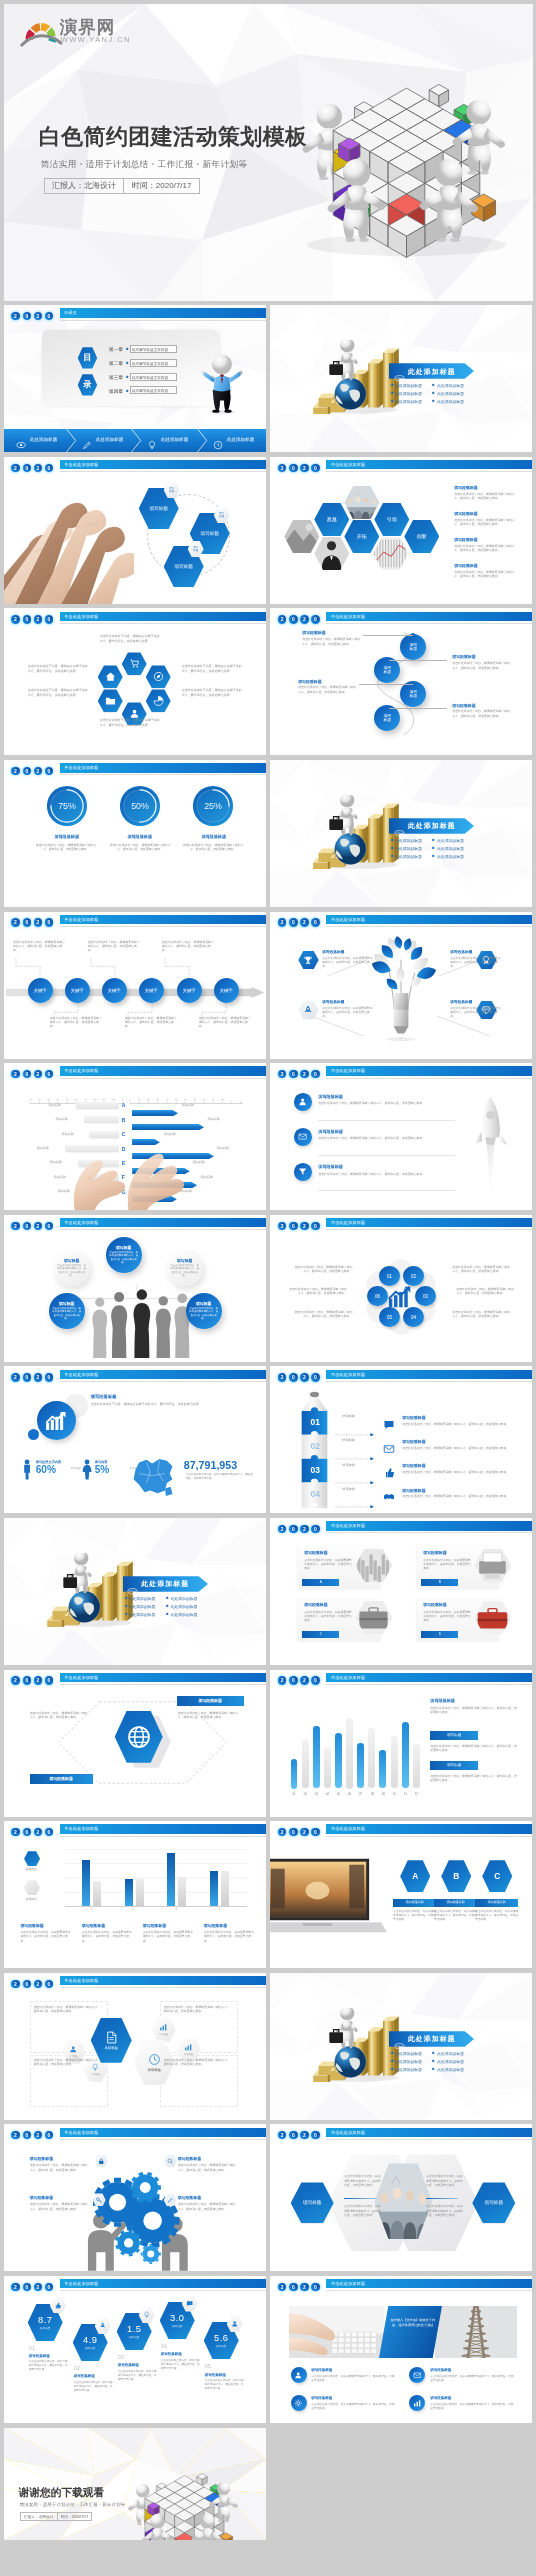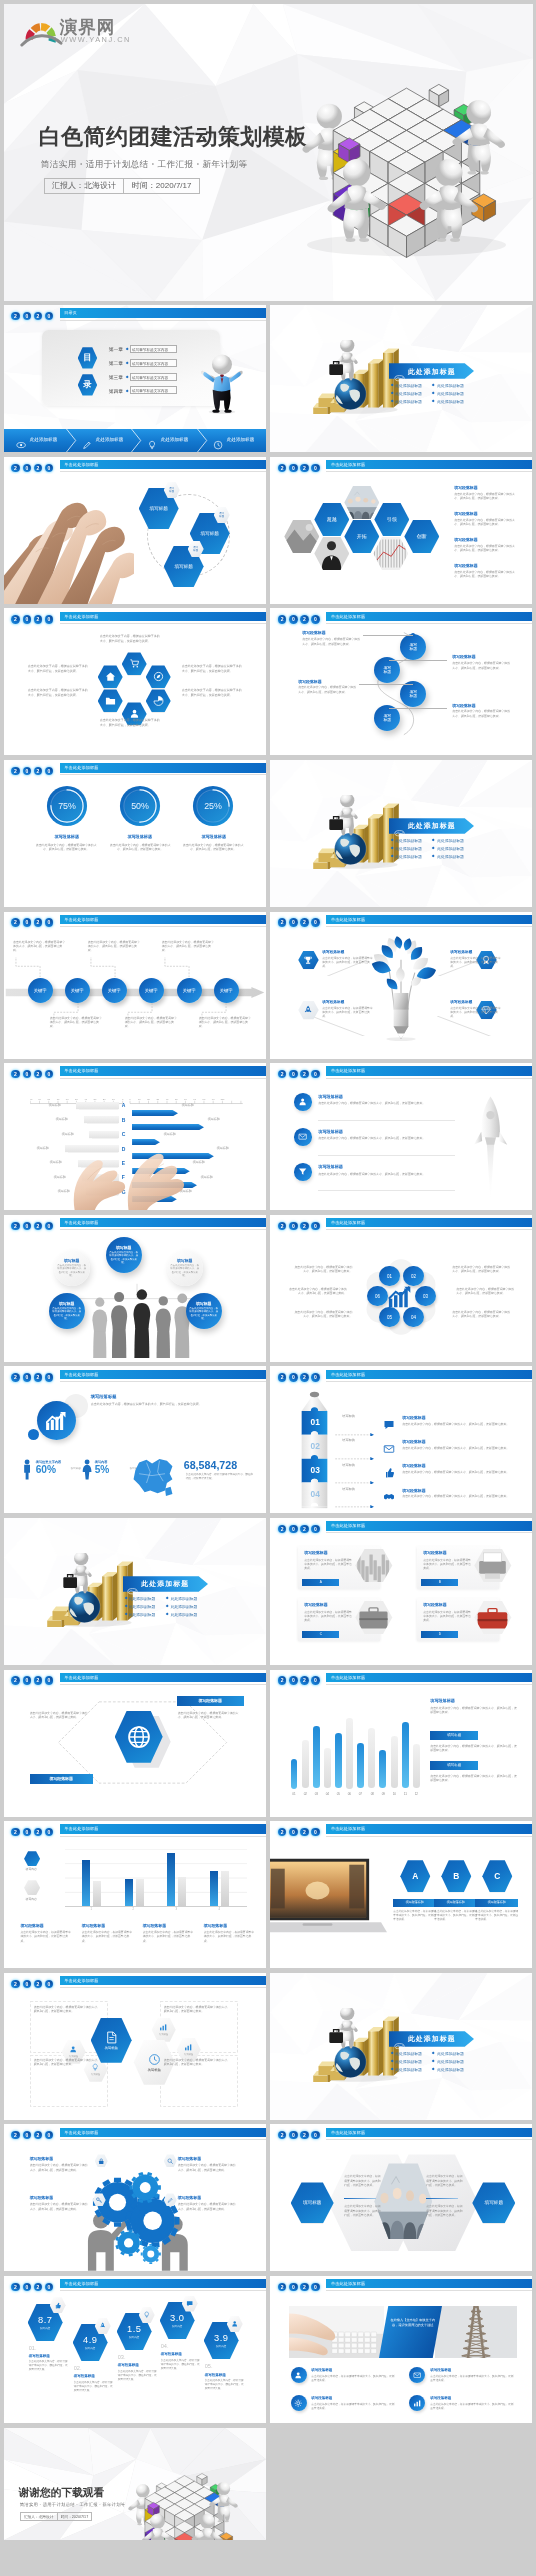--- a/index.html
+++ b/index.html
@@ -1522,21 +1522,21 @@
         <div style="position:absolute;left:91px;top:94px;font-size:3.2px;color:#1d6fc0;font-weight:bold;">填写内容</div>
         <div style="position:absolute;left:91px;top:99px;font-size:10.2px;color:#2f8bd4;font-weight:bold;line-height:1;">5%</div>
         <div style="position:absolute;left:126px;top:100px;font-size:2.6px;color:#9a9a9a;">填写标题</div>
         <div style="position:absolute;left:124px;top:89px;width:50px;height:43px;"><svg viewBox="0 0 54 46" width="50" height="43">
             <path d="M8,16 L12,8 L20,5 L26,9 L34,4 L42,6 L48,12 L45,20 L48,26 L42,30 L40,38 L32,41 L24,38 L18,40 L12,32 L6,26 Z" fill="#2f8fdd"></path>
             <path d="M40,36 L46,34 L48,42 L41,44 Z" fill="#2f8fdd"></path>
             <g stroke="#ffffff" stroke-width="0.5" fill="none" opacity=".8">
               <path d="M20,8 L24,18 L20,30 M34,6 L32,18 L38,28 M12,20 L26,22 L40,20"></path>
             </g>
           </svg></div>
-        <div style="position:absolute;left:180px;top:93px;font-size:10.7px;color:#1d6fc0;font-weight:bold;">68,584,728</div>
+        <div style="position:absolute;left:180px;top:93px;font-size:10.7px;color:#1d6fc0;font-weight:bold;">87,791,953</div>
         <div class="tx" style="left:182px;top:107px;width:69px;font-size:2.6px;">点击此处添加文字内容，根据需要调整字体的大小、颜色和行距，使版面整洁美观。</div>
       </div>
       <div class="slide">
         <div class="hdr">
           <div class="yd" style="left:7.6px">2</div>
           <div class="yd" style="left:19px">0</div>
           <div class="yd" style="left:30px">2</div>
           <div class="yd" style="left:41px">0</div>
           <div class="hbar">
             <span>单击此处添加标题</span>
@@ -2416,21 +2416,21 @@
         </div>
         <div class="hex" style="left:178px;top:19.5px;width:16px;height:16px;background:linear-gradient(150deg,#ffffff,#e6e6e8);display:flex;align-items:center;justify-content:center;">
           <svg width="7.4" height="7.4" viewBox="0 0 24 24">
             <path d="M3,4 h18 v12 h-11 l-5,4 v-4 h-2 Z" fill="#1d7fd0"></path>
           </svg>
         </div>
         <div style="position:absolute;left:157px;top:67px;font-size:5.6px;color:#c4c4c4;">04.</div>
         <div style="position:absolute;left:157px;top:76px;font-size:3.5px;color:#1569c0;font-weight:bold;">填写段落标题</div>
         <div class="tx" style="left:157px;top:83px;width:39px;font-size:2.6px;">点击此处添加文字内容，根据需要调整字体的大小、颜色和行距，使版面整洁美观。</div>
         <div class="hex hexb" style="left:200px;top:46px;width:35px;height:37px;font-size:3.7px;flex-direction:column;box-shadow:1.9px 3.7px 5.6px rgba(0,0,0,.16);">
-          <div style="font-size:9.3px;font-weight:300;letter-spacing:0.5px">3.9</div>
+          <div style="font-size:9.3px;font-weight:300;letter-spacing:0.5px">5.6</div>
           <div style="font-size:2.6px;opacity:.9;margin-top:0.9px">填写内容</div>
         </div>
         <div class="hex" style="left:223px;top:40px;width:16px;height:16px;background:linear-gradient(150deg,#ffffff,#e6e6e8);display:flex;align-items:center;justify-content:center;">
           <svg width="7.4" height="7.4" viewBox="0 0 24 24">
             <circle cx="12" cy="8" r="4" fill="#1d7fd0"></circle>
             <path d="M4,21 a8,8 0 0,1 16,0 Z" fill="#1d7fd0"></path>
           </svg>
         </div>
         <div style="position:absolute;left:201px;top:87px;font-size:5.6px;color:#c4c4c4;">05.</div>
         <div style="position:absolute;left:201px;top:97px;font-size:3.5px;color:#1569c0;font-weight:bold;">填写段落标题</div>
@@ -2555,21 +2555,21 @@
         <div class="circ cb" style="left:139px;top:119px;width:16px;height:16px;font-size:3.7px;box-shadow:0.9px 1.9px 2.8px rgba(0,0,0,.15);">
           <svg width="8.4" height="8.4" viewBox="0 0 24 24">
             <rect x="3" y="13" width="4" height="8" fill="#fff"></rect>
             <rect x="10" y="8" width="4" height="13" fill="#fff"></rect>
             <rect x="17" y="4" width="4" height="17" fill="#fff"></rect>
           </svg>
         </div>
         <div class="ttl" style="left:160px;top:120px;font-size:3.5px;">填写段落标题</div>
         <div class="tx" style="left:160px;top:127px;width:85px;font-size:2.7px;">点击此处添加文字内容，根据需要调整字体的大小、颜色和行距，使版面整洁美观。</div>
       </div>
-      <div style="width:262px;height:112px;position:relative;overflow:hidden;background:#e5e5e5;">
+      <div style="width:262px;height:112px;position:relative;overflow:hidden;background:#fde047;">
         <svg class="poly" viewBox="0 0 282 160" preserveAspectRatio="none">
           <polygon points="0,0 90.84696244855968,0 96.1561612654321,67.91061957018748" fill="#fafafb"></polygon>
           <polygon points="0,0 96.1561612654321,67.91061957018748 0,44.54164380429813" fill="#f4f4f6"></polygon>
           <polygon points="90.84696244855968,0 157.6111545138889,0 142.21504308127572,44.220610425240054" fill="#f2f2f4"></polygon>
           <polygon points="90.84696244855968,0 142.21504308127572,44.220610425240054 96.1561612654321,67.91061957018748" fill="#fbfbfc"></polygon>
           <polygon points="157.6111545138889,0 237.8615541409465,0 185.25301440329218,71.4140032007316" fill="#f4f4f6"></polygon>
           <polygon points="157.6111545138889,0 185.25301440329218,71.4140032007316 142.21504308127572,44.220610425240054" fill="#fafafb"></polygon>
           <polygon points="237.8615541409465,0 282,0 282,44.55699588477366" fill="#fbfbfc"></polygon>
           <polygon points="237.8615541409465,0 282,44.55699588477366 185.25301440329218,71.4140032007316" fill="#f4f4f6"></polygon>
           <polygon points="0,44.54164380429813 96.1561612654321,67.91061957018748 91.97826260288066,100.64029492455418" fill="#fdfdfe"></polygon>

